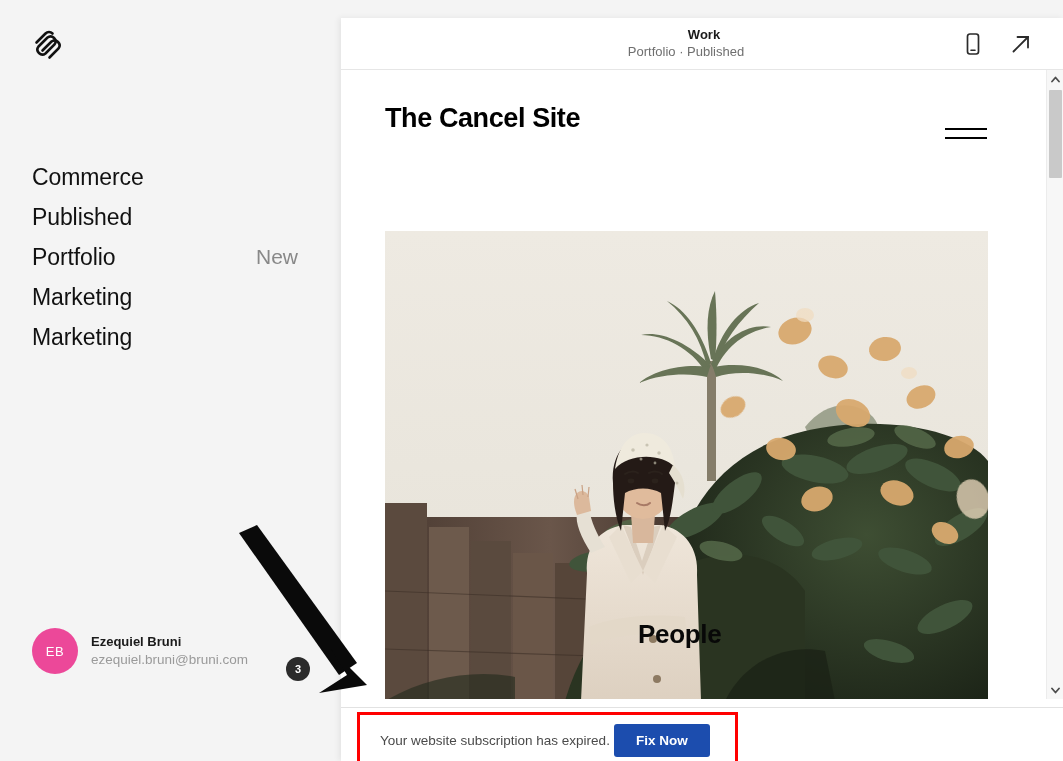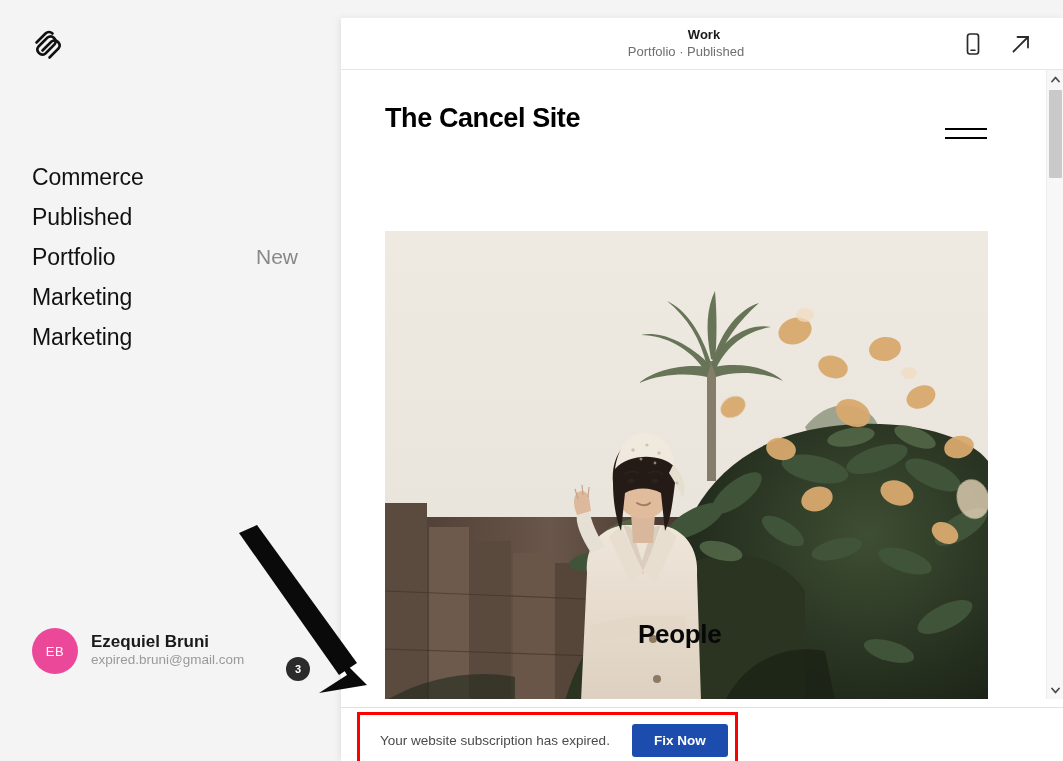--- a/index.html
+++ b/index.html
@@ -30,21 +30,21 @@
     position: absolute; left: 32px; top: 628px; width: 280px;
     display: flex; align-items: center; cursor: pointer;
   }
   #avatar {
     width: 46px; height: 46px; border-radius: 50%;
     background: #ec4899; color: #fff;
     display: flex; align-items: center; justify-content: center;
     font-size: 13px; letter-spacing: 0.5px; flex: 0 0 auto;
   }
   #account-text { margin-left: 13px; }
-  #account-name { font-size: 17px; font-weight: bold; color: #1a1a1a; line-height: 17px; }
+  #account-name { font-size: 13px; font-weight: bold; color: #1a1a1a; line-height: 17px; }
   #account-email { font-size: 13.5px; color: #9a9a9a; line-height: 19px; }
 
   
   #preview {
     position: absolute; left: 341px; top: 18px; width: 722px; height: 743px;
     background: #ffffff; box-shadow: -2px 0 6px rgba(0,0,0,0.07);
     overflow: hidden;
   }
   #preview-header {
     position: absolute; left: 0; top: 0; width: 722px; height: 52px;
@@ -105,21 +105,21 @@
   #notify-highlight {
     position: absolute; left: 16px; top: 4px; width: 381px; height: 57px;
     border: 3px solid #ff0000; background: #fff;
   }
   #notify-inner {
     position: absolute; left: 0; top: 0; width: 100%; height: 100%;
     display: flex; align-items: center; padding-left: 20px;
   }
   #notify-text { font-size: 13.5px; color: #4a4a4a; }
   #fix-now {
-    margin-left: 22px; background: #1c4dae; color: #fff;
+    margin-left: 4px; background: #1c4dae; color: #fff;
     font-size: 13.5px; font-weight: bold;
     border: none; border-radius: 3px; padding: 9px 22px; cursor: pointer;
     font-family: "Liberation Sans", sans-serif;
   }
 
   
   #annotation-arrow { position: absolute; left: 235px; top: 525px; pointer-events: none; }
   #count-badge {
     position: absolute; left: 286px; top: 657px;
     width: 24px; height: 24px; border-radius: 50%;
@@ -167,21 +167,21 @@
         <span class="nav-badge"></span>
       </div>
     </div>
 
     <div id="account">
       <div id="avatar">
         <span>EB</span>
       </div>
       <div id="account-text">
         <div id="account-name">Ezequiel Bruni</div>
-        <div id="account-email">expired.bruni@gmail.com</div>
+        <div id="account-email">ezequiel.bruni@bruni.com</div>
       </div>
     </div>
   </div>
 
   <div id="preview">
 
     <div id="preview-header">
       <div id="preview-title-wrap">
         <div id="preview-title">Work</div>
         <div id="preview-subtitle">Portfolio · Published</div>

